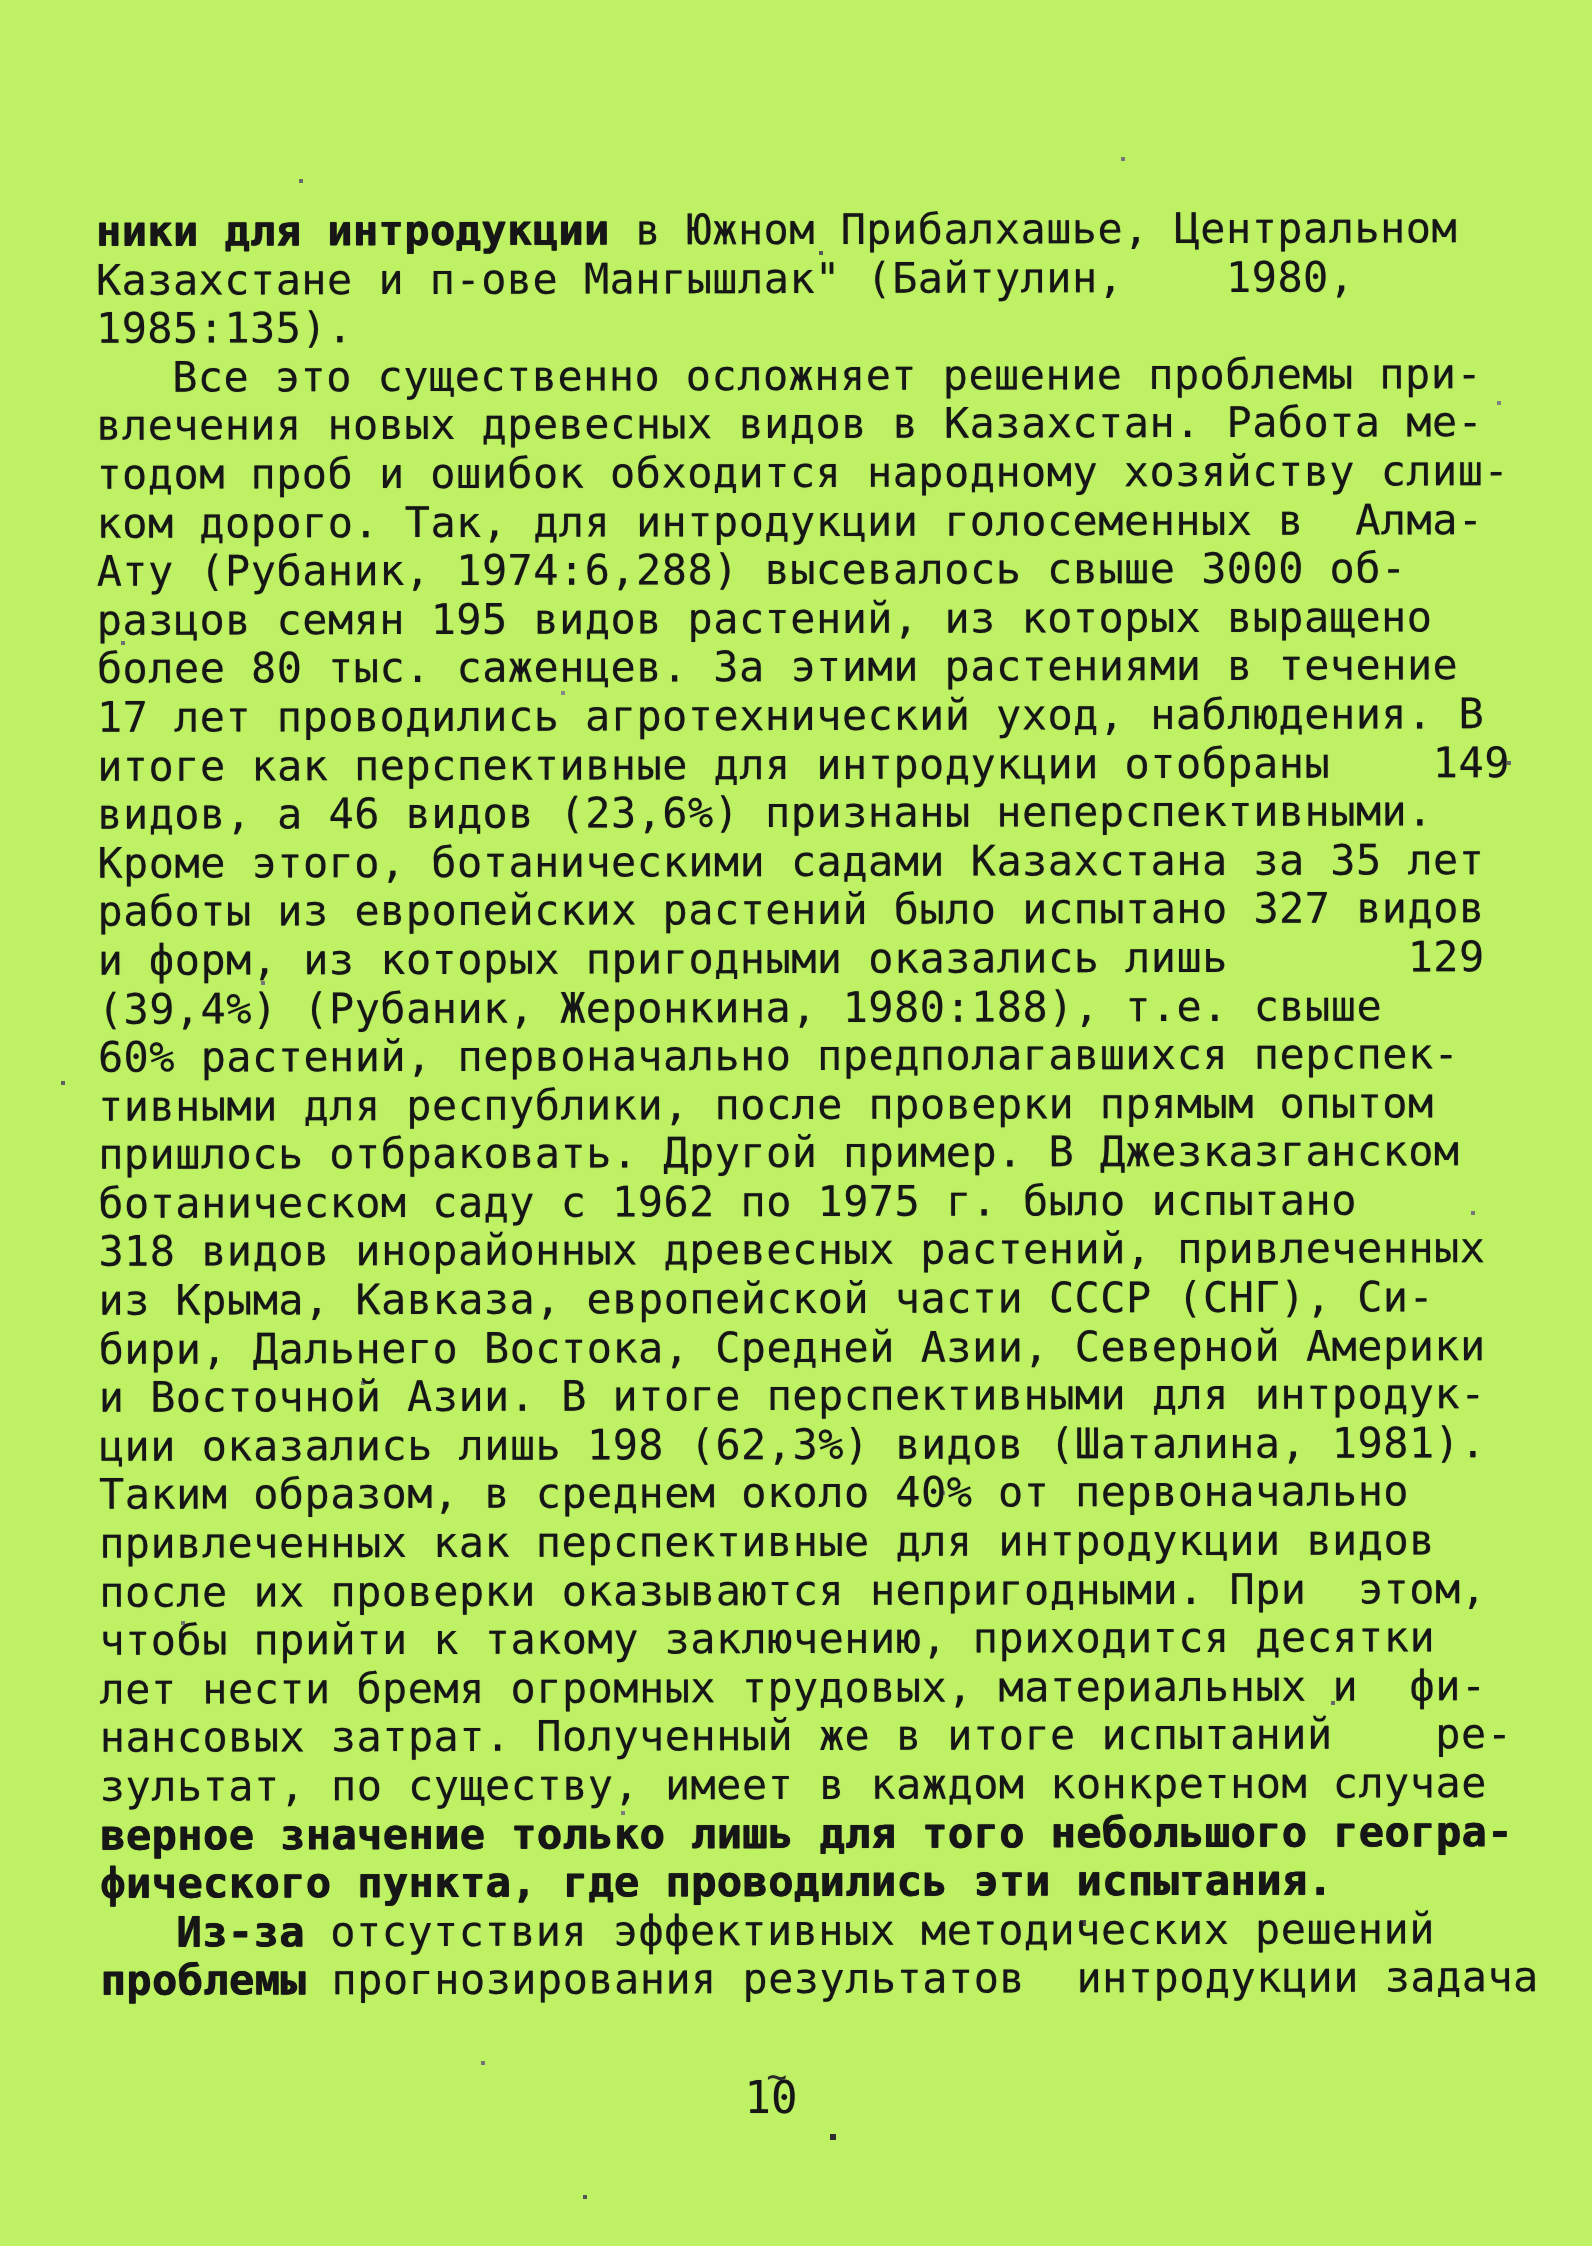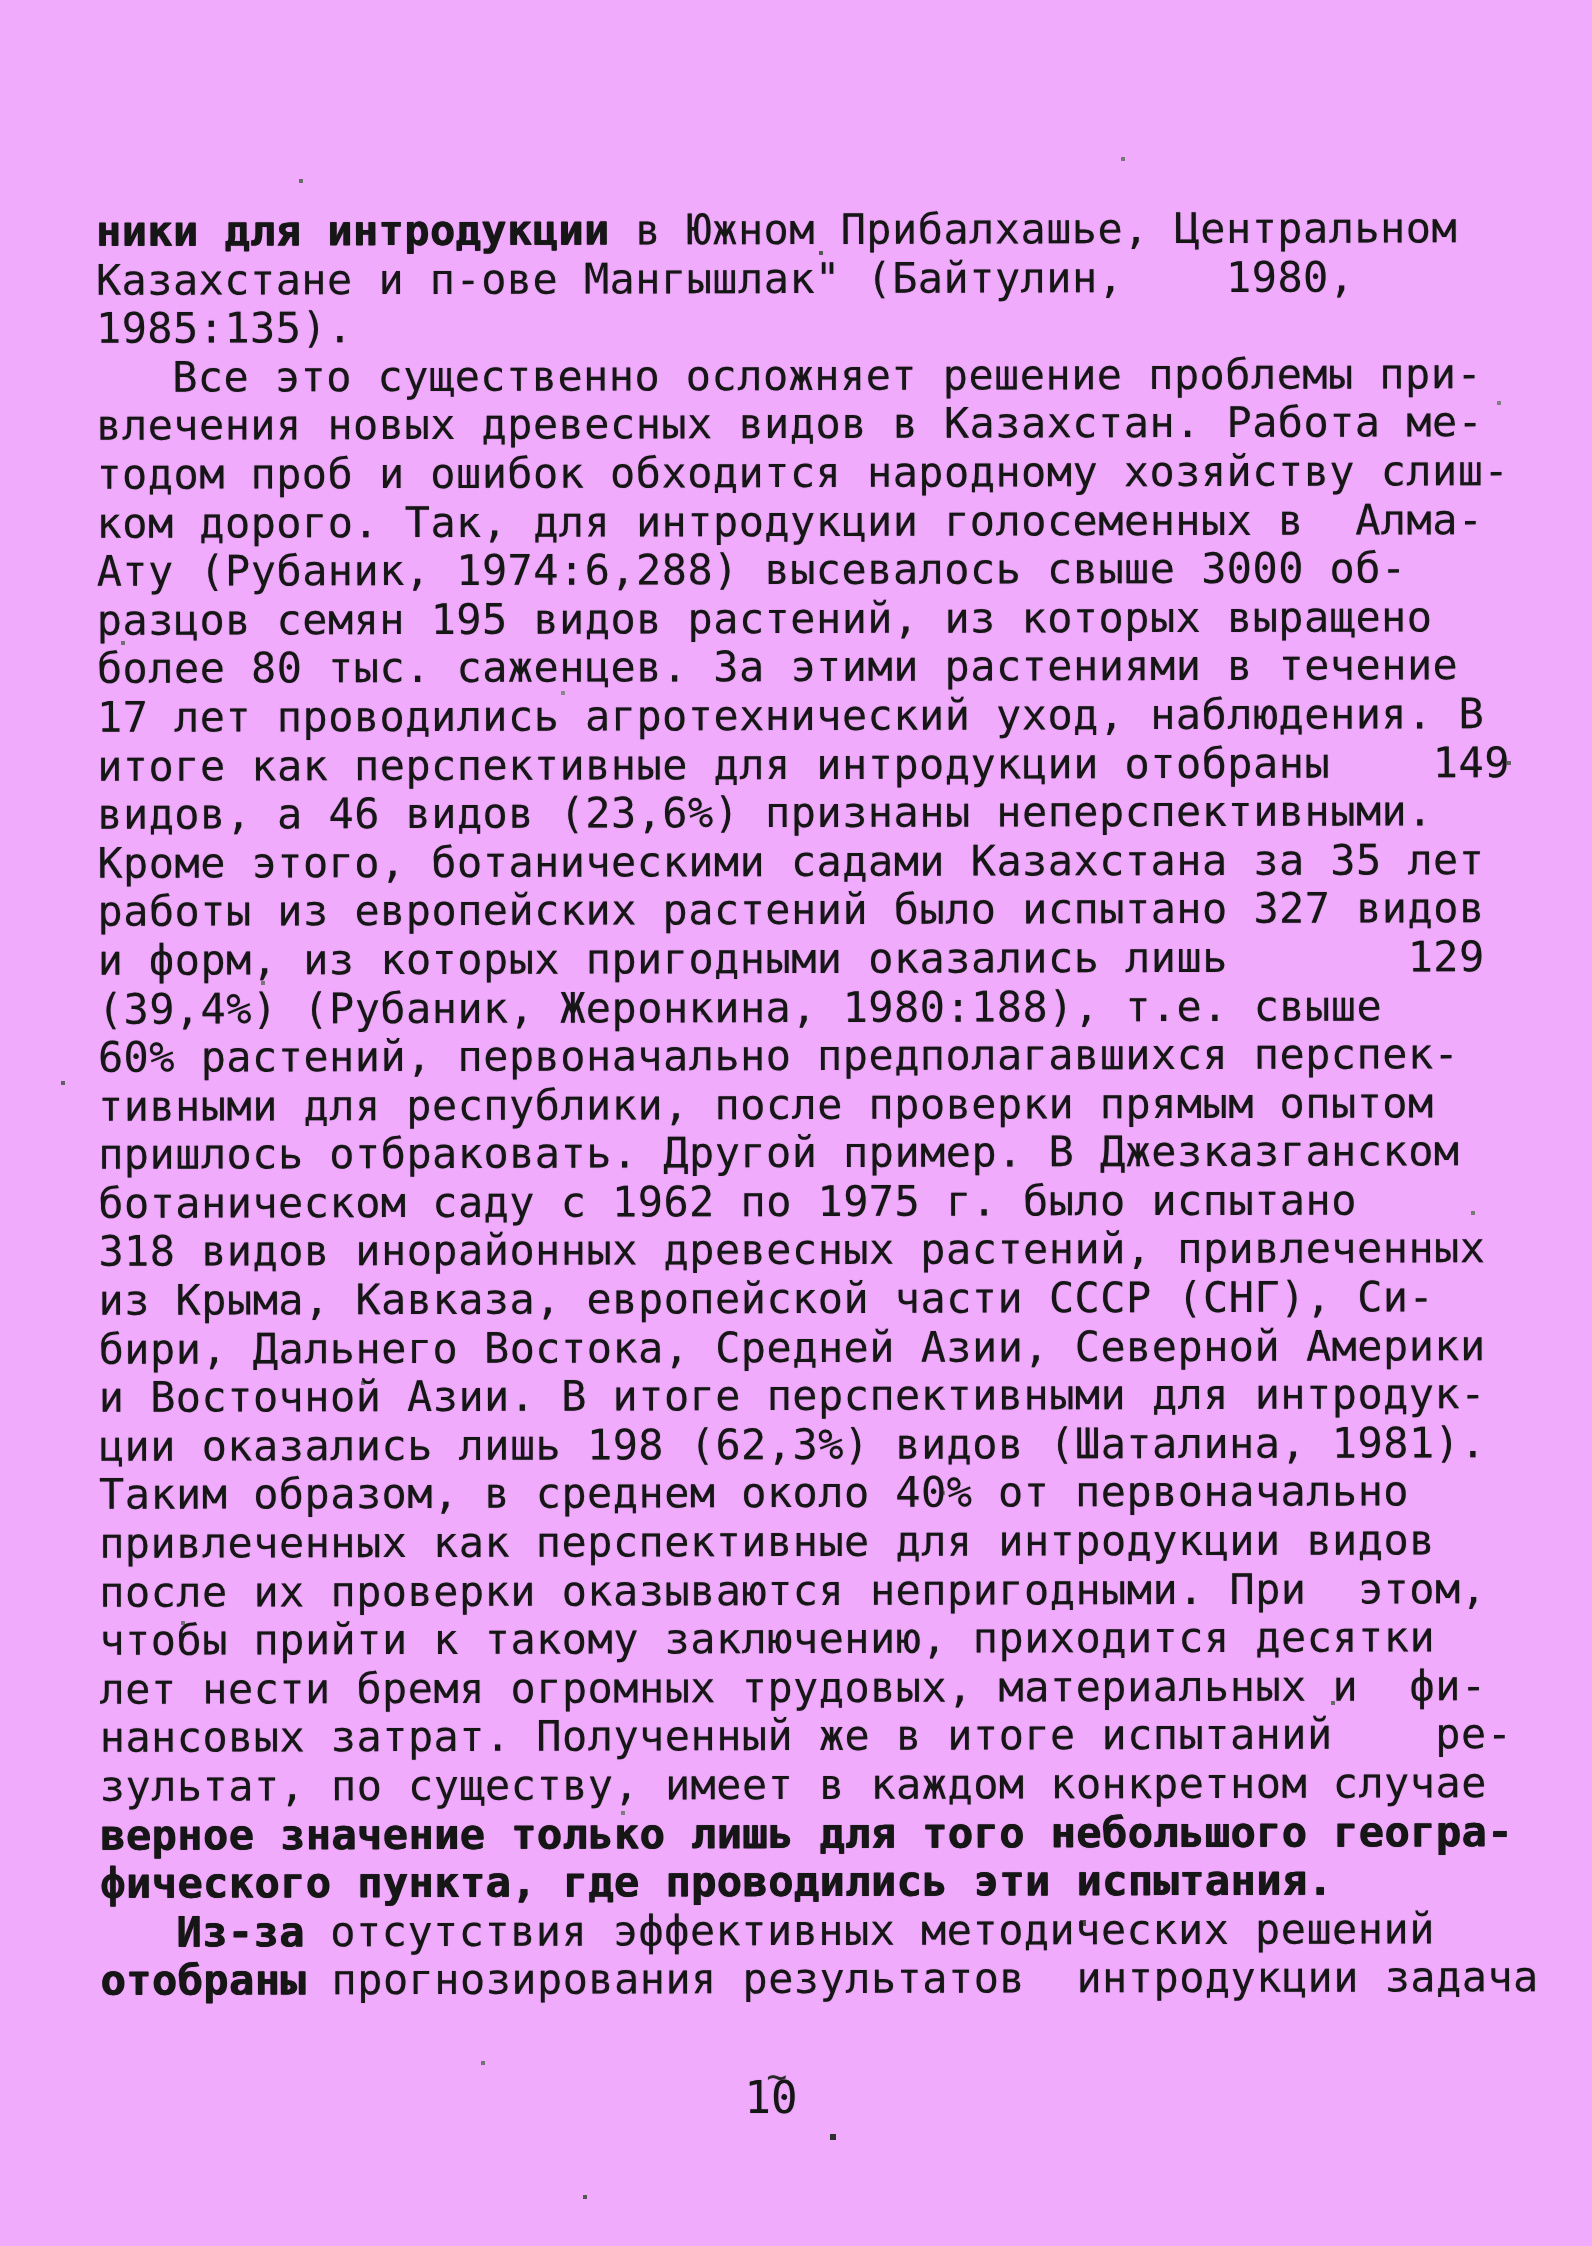--- a/index.html
+++ b/index.html
@@ -4,21 +4,21 @@
 <style>
   html, body {
     margin: 0;
     padding: 0;
     background: #e9e9e9;
   }
   .sheet {
     position: relative;
     width: 1592px;
     height: 2246px;
-    background: #f0abfc;
+    background: #bef264;
     overflow: hidden;
     font-family: "DejaVu Sans Mono", monospace;
     color: #161616;
   }
   .textblock {
     position: absolute;
     top: 206px;
     left: 98px;
     width: 1420px;
     transform: rotate(-0.15deg);
@@ -122,21 +122,21 @@
       <div class="line">Таким образом, в среднем около 40% от первоначально</div>
       <div class="line">привлеченных как перспективные для интродукции видов</div>
       <div class="line">после их проверки оказываются непригодными. При  этом,</div>
       <div class="line">чтобы прийти к такому заключению, приходится десятки</div>
       <div class="line">лет нести бремя огромных трудовых, материальных и  фи-</div>
       <div class="line">нансовых затрат. Полученный же в итоге испытаний    ре-</div>
       <div class="line">зультат, по существу, имеет в каждом конкретном случае</div>
       <div class="line b">верное значение только лишь для того небольшого геогра-</div>
       <div class="line b">фического пункта, где проводились эти испытания.</div>
       <div class="line indent"><span class="b">Из-за</span><span> отсутствия эффективных методических решений</span></div>
-      <div class="line"><span class="b">отобраны</span><span> прогнозирования результатов  интродукции задача</span></div>
+      <div class="line"><span class="b">проблемы</span><span> прогнозирования результатов  интродукции задача</span></div>
     </div>
 
   <div class="pagenum-wrap">
     <span class="pagenum">
       <span class="pagenum-mark">~</span><span>10</span>
     </span>
   </div>
 </div>
 
 </body></html>

